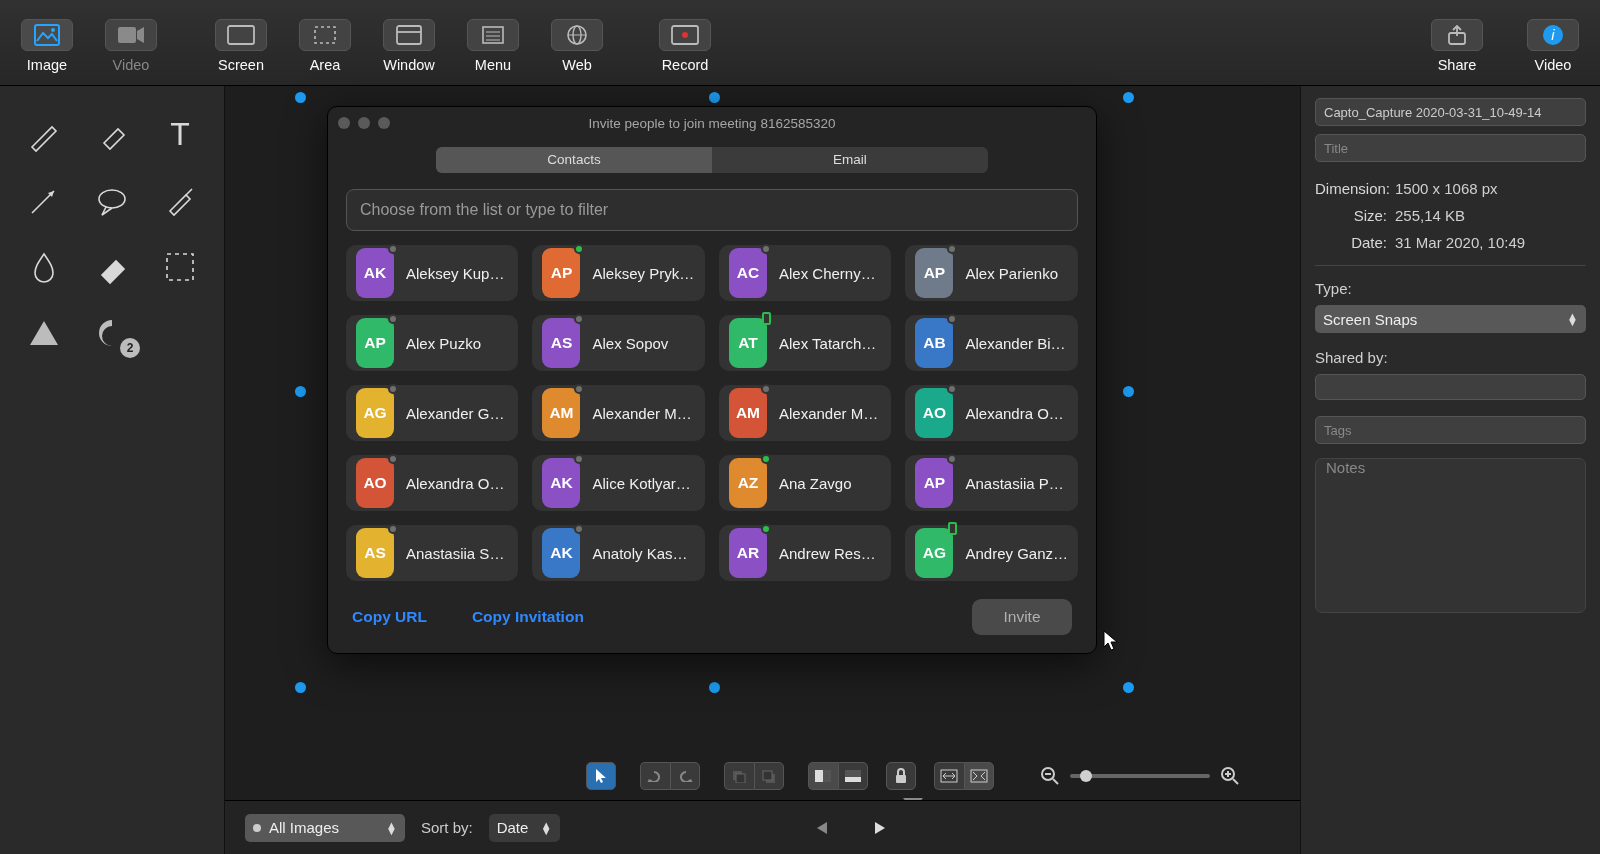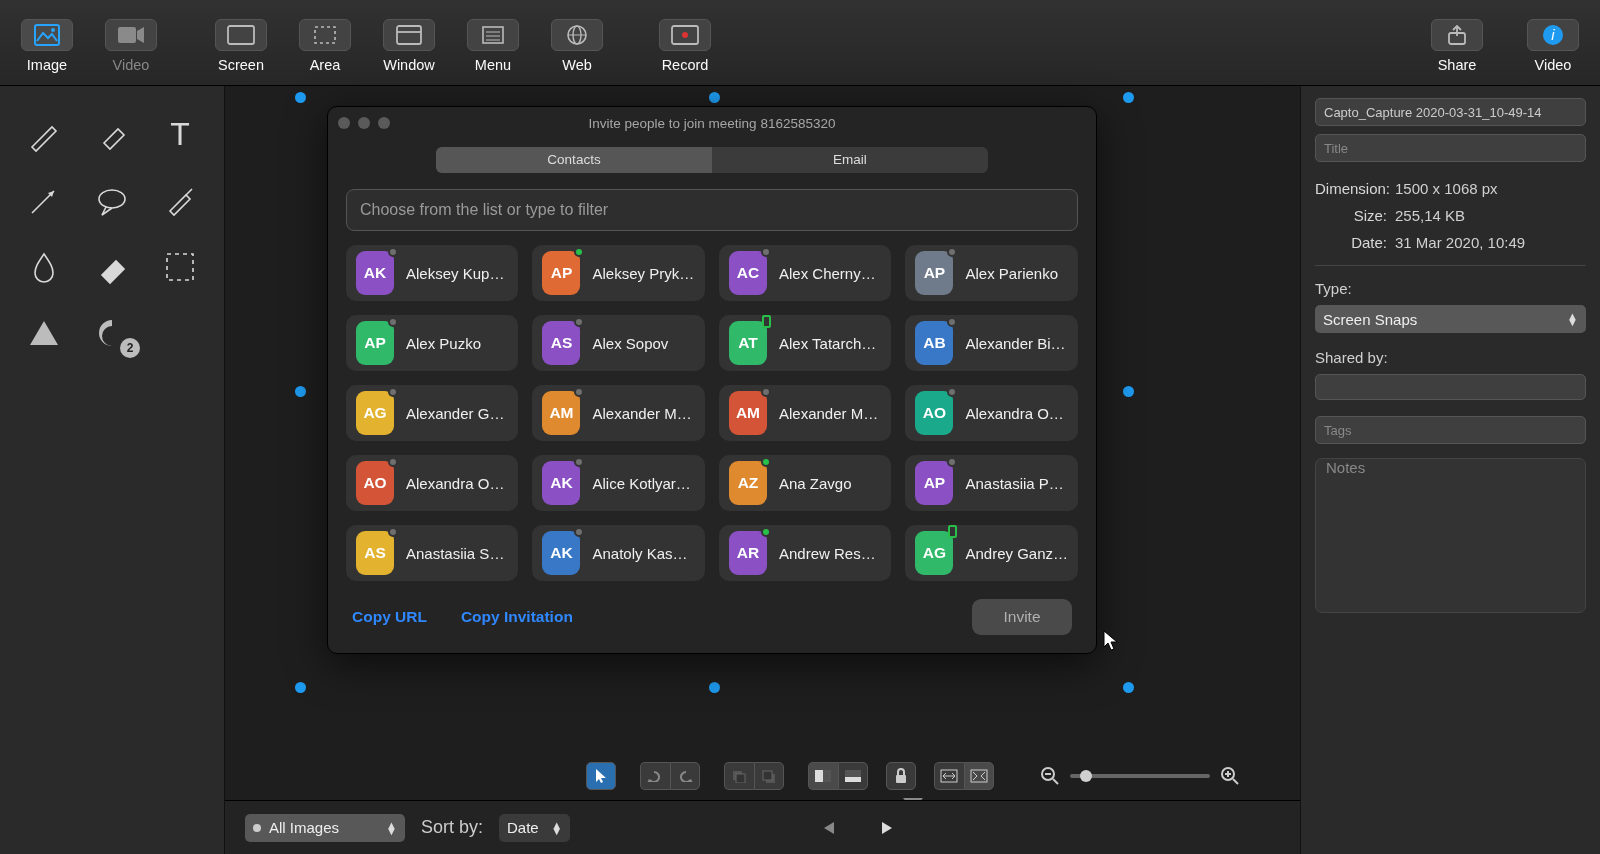--- a/index.html
+++ b/index.html
@@ -34,26 +34,26 @@
   .zm-titlebar { height:32px; display:flex; align-items:center; font-size:13.5px; color:#a6a6a6; position:relative; }
   .zm-traffic { position:absolute; left:10px; display:flex; gap:8px; }
   .zm-traffic span { width:12px; height:12px; border-radius:50%; background:#5a5a5a; display:block; }
   .zm-title { margin:0 auto; }
   .zm-tabs { display:flex; width:552px; margin:8px auto 14px auto; background:#3b3b3b; border-radius:6px; overflow:hidden; height:26px;}
   .zm-tab { flex:1; text-align:center; line-height:26px; font-size:13.5px; color:#ddd; cursor:pointer;}
   .zm-tab.active { background:#565656; }
   .zm-search { margin:16px 18px 14px 18px; height:42px; background:#2e2e2e; border:1px solid #555; border-radius:8px; display:flex; align-items:center; padding:0 13px; color:#9a9a9a; font-size:16px;}
   .zm-grid { margin:0 18px; display:grid; grid-template-columns:repeat(4,1fr); gap:14px; }
   .zm-contact { background:#333; border-radius:10px; height:56px; display:flex; align-items:center; padding:0 10px; gap:12px; cursor:pointer; position:relative;}
-  .zm-avatar { width:38px; height:44px; border-radius:9px; display:flex; align-items:center; justify-content:center; font-weight:600; font-size:15.5px; color:#fff; position:relative;}
+  .zm-avatar { width:38px; height:50px; border-radius:9px; display:flex; align-items:center; justify-content:center; font-weight:600; font-size:15.5px; color:#fff; position:relative;}
   .zm-status { position:absolute; top:-4px; right:-4px; width:10px; height:10px; border-radius:50%; background:#6f6f6f; border:2px solid #333;}
   .zm-status.online { background:#29c04a; }
   .zm-status.mobile { width:9px; height:13px; border-radius:2px; background:#333; border:2px solid #29c04a; top:-6px;}
   .zm-name { font-size:15px; color:#f0f0f0; white-space:nowrap; overflow:hidden; text-overflow:ellipsis; flex:1;}
-  .zm-footer { display:flex; align-items:center; padding:18px 24px; gap:34px;}
+  .zm-footer { display:flex; align-items:center; padding:18px 24px; gap:45px;}
   .zm-link { color:#2f88ff; font-size:15.5px; font-weight:600; cursor:pointer;}
   .zm-invite-btn { margin-left:auto; background:#4a4a4a; color:#b0b0b0; width:100px; height:36px; border-radius:9px; display:flex; align-items:center; justify-content:center; font-size:15.5px;}
 
   
   .info-panel { position:absolute; right:0; top:86px; bottom:0; width:300px; background:#2a2a2a; border-left:1px solid #111; padding:12px 14px; font-size:15px; color:#d0d0d0; }
   .field-row { display:flex; margin:10px 0;}
   .field-row .lbl { width:80px; text-align:right; padding-right:8px; color:#d8d8d8;}
   .field-input { background:#3f3f3f; border:1px solid #555; border-radius:5px; height:28px; padding:0 8px; color:#ccc; width:100%; font-size:13px;}
   .field-input.placeholder { color:#888; }
   .select-box { background:#585858; border-radius:5px; height:28px; display:flex; align-items:center; padding:0 8px; justify-content:space-between; font-size:15px; color:#eee; cursor:pointer;}
@@ -68,21 +68,21 @@
   .bc-group .bc-btn { border-radius:0; border-right:none;}
   .bc-group .bc-btn:first-child{border-top-left-radius:5px;border-bottom-left-radius:5px;}
   .bc-group .bc-btn:last-child{border-top-right-radius:5px;border-bottom-right-radius:5px;border-right:1px solid #555;}
   .zoom-slider { width:140px; height:4px; background:#666; border-radius:2px; position:relative;}
   .zoom-slider .zs-thumb{ width:12px; height:12px; border-radius:50%; background:#d0d0d0; position:absolute; top:-4px; left:10px;}
   .zoom-ctrls { display:flex; align-items:center; gap:10px; margin-left:40px;}
   .triangle-down { position:absolute; left:50%; transform:translateX(-50%); bottom:44px; width:0; height:0; border-left:10px solid transparent; border-right:10px solid transparent; border-top:12px solid #8a8a8a;}
 
   
   .footer-bar { position:absolute; left:225px; right:300px; bottom:0; height:54px; background:#232323; border-top:1px solid #000; display:flex; align-items:center; padding:0 20px; gap:16px;}
-  .sortby-label { color:#ccc; font-size:18px;}
+  .sortby-label { color:#ccc; font-size:15px;}
   .nav-arrow { width:18px; height:18px; display:flex; align-items:center; justify-content:center; cursor:pointer;}
   .search-box { margin-left:auto; display:flex; align-items:center; background:#313131; border:1px solid #555; border-radius:5px; height:28px; width:200px; padding:0 8px; gap:6px; color:#888;}
   .nav-arrow-group { margin:0 auto; display:flex; gap:40px;}
 
   .cursor-ptr { position:absolute; left:1100px; top:630px; width:16px; height:22px; }
   .cursor-ptr svg { display:block; }
 
 </style>
 </head>
 <body>

